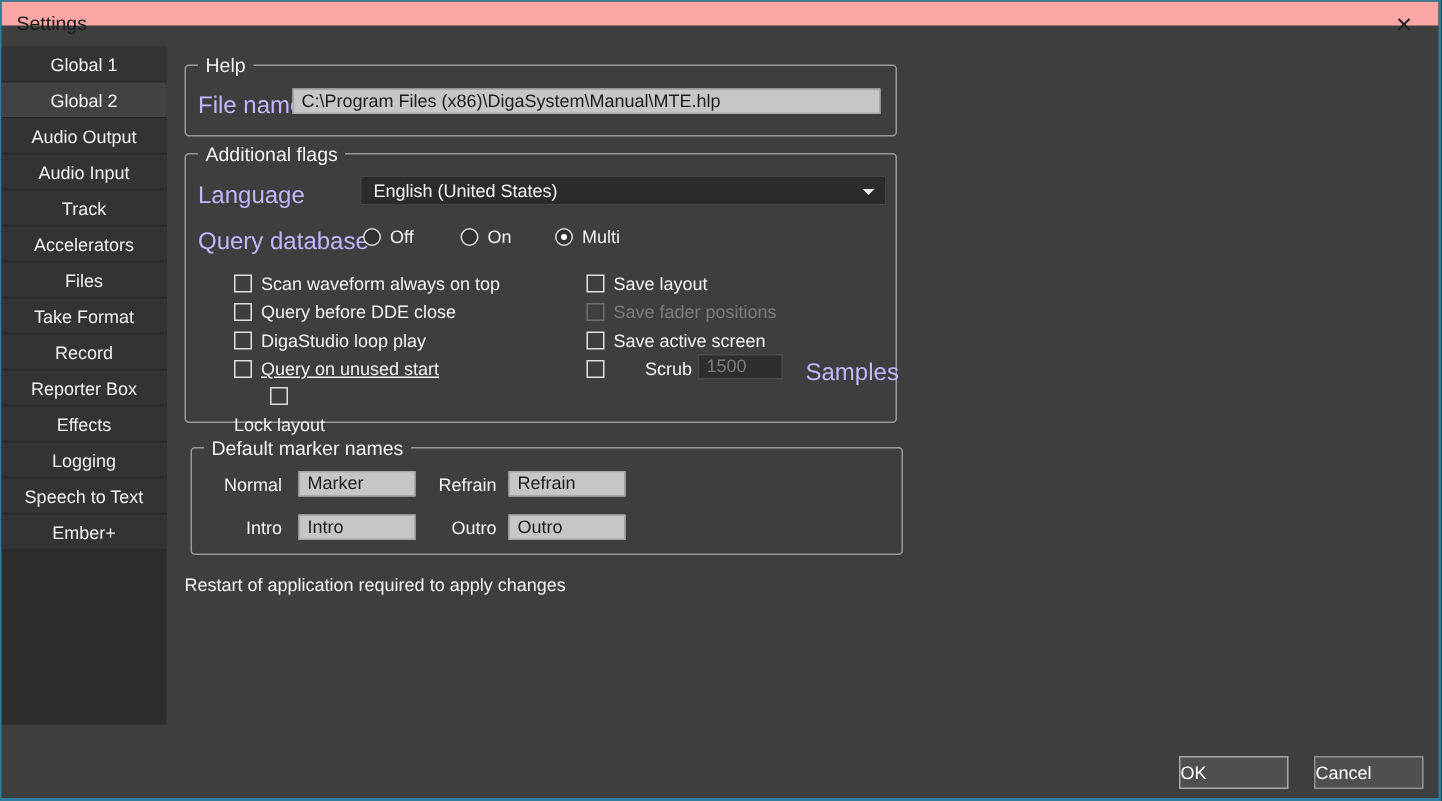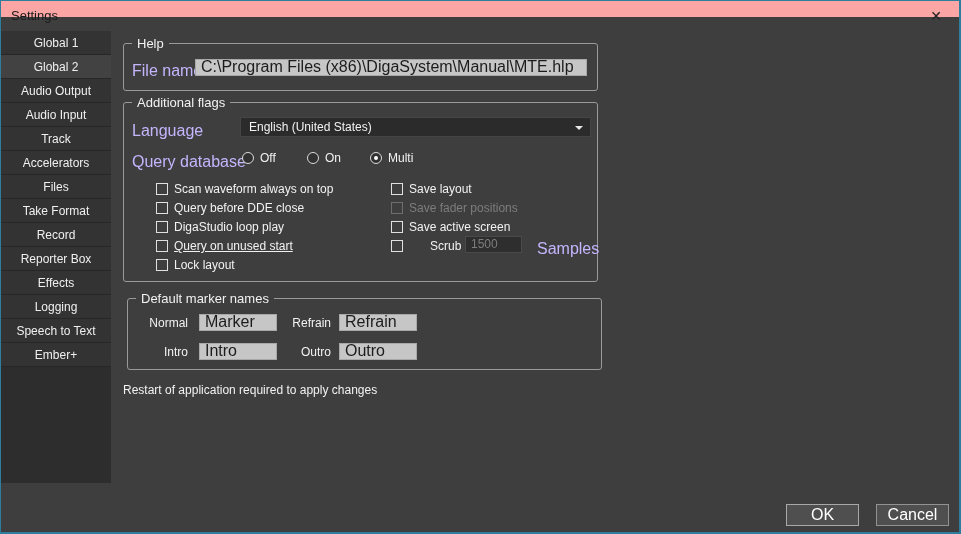--- a/index.html
+++ b/index.html
@@ -20,41 +20,41 @@
   .tab { height:24px; background:#333333; border-bottom:1px solid #272727; color:#f0f0f0; font-size:12px; display:flex; align-items:center; justify-content:center; }
   .tab.selected { background:#424242; }
   
   .group { position:absolute; border:1px solid #9a9a9a; border-radius:3px; }
   .group-title { position:absolute; top:-8px; left:8px; background:#3e3e3e; padding:0 5px; font-size:13px; color:#f2f2f2; white-space:nowrap; }
   #help-group   { left:122px; top:42px;  width:475px; height:48px; }
   #flags-group  { left:122px; top:101px; width:475px; height:180px; }
   #marker-group { left:126px; top:297px; width:475px; height:72px; }
   .lbl { position:absolute; font-size:16px; color:#c4b5fd; white-space:nowrap; }
   
-  .input-light { position:absolute; background:#c6c6c6; border:1px solid #a8a8a8; color:#1c1c1c; font-size:16px; line-height:14px; padding:0 5px; overflow:hidden; white-space:nowrap; }
+  .input-light { position:absolute; background:#c6c6c6; border:1px solid #a8a8a8; color:#1c1c1c; font-size:12px; line-height:14px; padding:0 5px; overflow:hidden; white-space:nowrap; }
   #filename-input { left:71px; top:15px; width:392px; height:17px; }
   
   .dropdown { position:absolute; left:116px; top:14px; width:351px; height:20px; background:#2b2b2b; border:1px solid #454545; color:#f2f2f2; font-size:12px; line-height:18px; padding-left:8px; }
   .dropdown-arrow { position:absolute; right:7px; top:8px; width:0; height:0; border-left:4px solid transparent; border-right:4px solid transparent; border-top:4px solid #e8e8e8; }
   
   .radio-row { position:absolute; display:flex; align-items:center; gap:6px; font-size:12px; color:#f2f2f2; height:14px; }
   .radio { width:12px; height:12px; border:1px solid #dcdcdc; border-radius:50%; background:#313131; position:relative; flex:none; }
   .radio.checked::after { content:""; position:absolute; left:3px; top:3px; width:4px; height:4px; background:#ffffff; border-radius:50%; }
   
   .check-row { position:absolute; display:flex; align-items:center; gap:6px; font-size:12px; color:#f2f2f2; height:14px;padding-left:24px; }
   .checkbox { width:12px; height:12px; border:1px solid #e0e0e0; background:transparent; flex:none; }
   .check-row.disabled .checkbox { border-color:#6e6e6e; }
   .check-row.disabled .check-label { color:#7d7d7d; }
   .scrub-field { position:absolute; left:341px; top:133px; width:57px; height:17px; background:#2e2e2e; border:1px solid #4a4a4a; color:#7d7d7d; font-size:12px; line-height:15px; padding-left:5px; }
   
   .m-label { position:absolute; text-align:right; font-size:12px; color:#f2f2f2; }
   .m-field { height:17px; width:78px; }
   
   .note { position:absolute; left:122px; top:382px; font-size:12px; color:#f2f2f2; }
-  .btn { position:absolute; top:503px; width:73px; height:22px; background:#4f4f4f; border:1px solid #929292; color:#ffffff; font-size:16px; text-align:center; line-height:20px; cursor:default; }
+  .btn { position:absolute; top:503px; width:73px; height:22px; background:#4f4f4f; border:1px solid #929292; color:#ffffff; font-size:12px; line-height:20px; cursor:default; }
   #ok-btn { left:785px; border-color:#a8a8a8; }
   #cancel-btn { left:875px; }
 </style>
 </head>
 <body>
 
 <div class="window">
 
   <div class="titlebar">
     <span class="title-text">Settings</span>
@@ -116,21 +116,21 @@
       <span class="check-label">Query before DDE close</span>
     </div>
     <div class="check-row" style="left:8px; top:117px;">
       <span class="checkbox"></span>
       <span class="check-label">DigaStudio loop play</span>
     </div>
     <div class="check-row" style="left:8px; top:136px;text-decoration:underline;">
       <span class="checkbox"></span>
       <span class="check-label">Query on unused start</span>
     </div>
-    <div class="check-row" style="left:8px; top:155px;">
+    <div class="check-row" style="left:8px; top:155px;flex-direction:column;">
       <span class="checkbox"></span>
       <span class="check-label">Lock layout</span>
     </div>
 
     <div class="check-row" style="left:243px; top:79px;">
       <span class="checkbox"></span>
       <span class="check-label">Save layout</span>
     </div>
     <div class="check-row disabled" style="left:243px; top:98px;">
       <span class="checkbox"></span>

